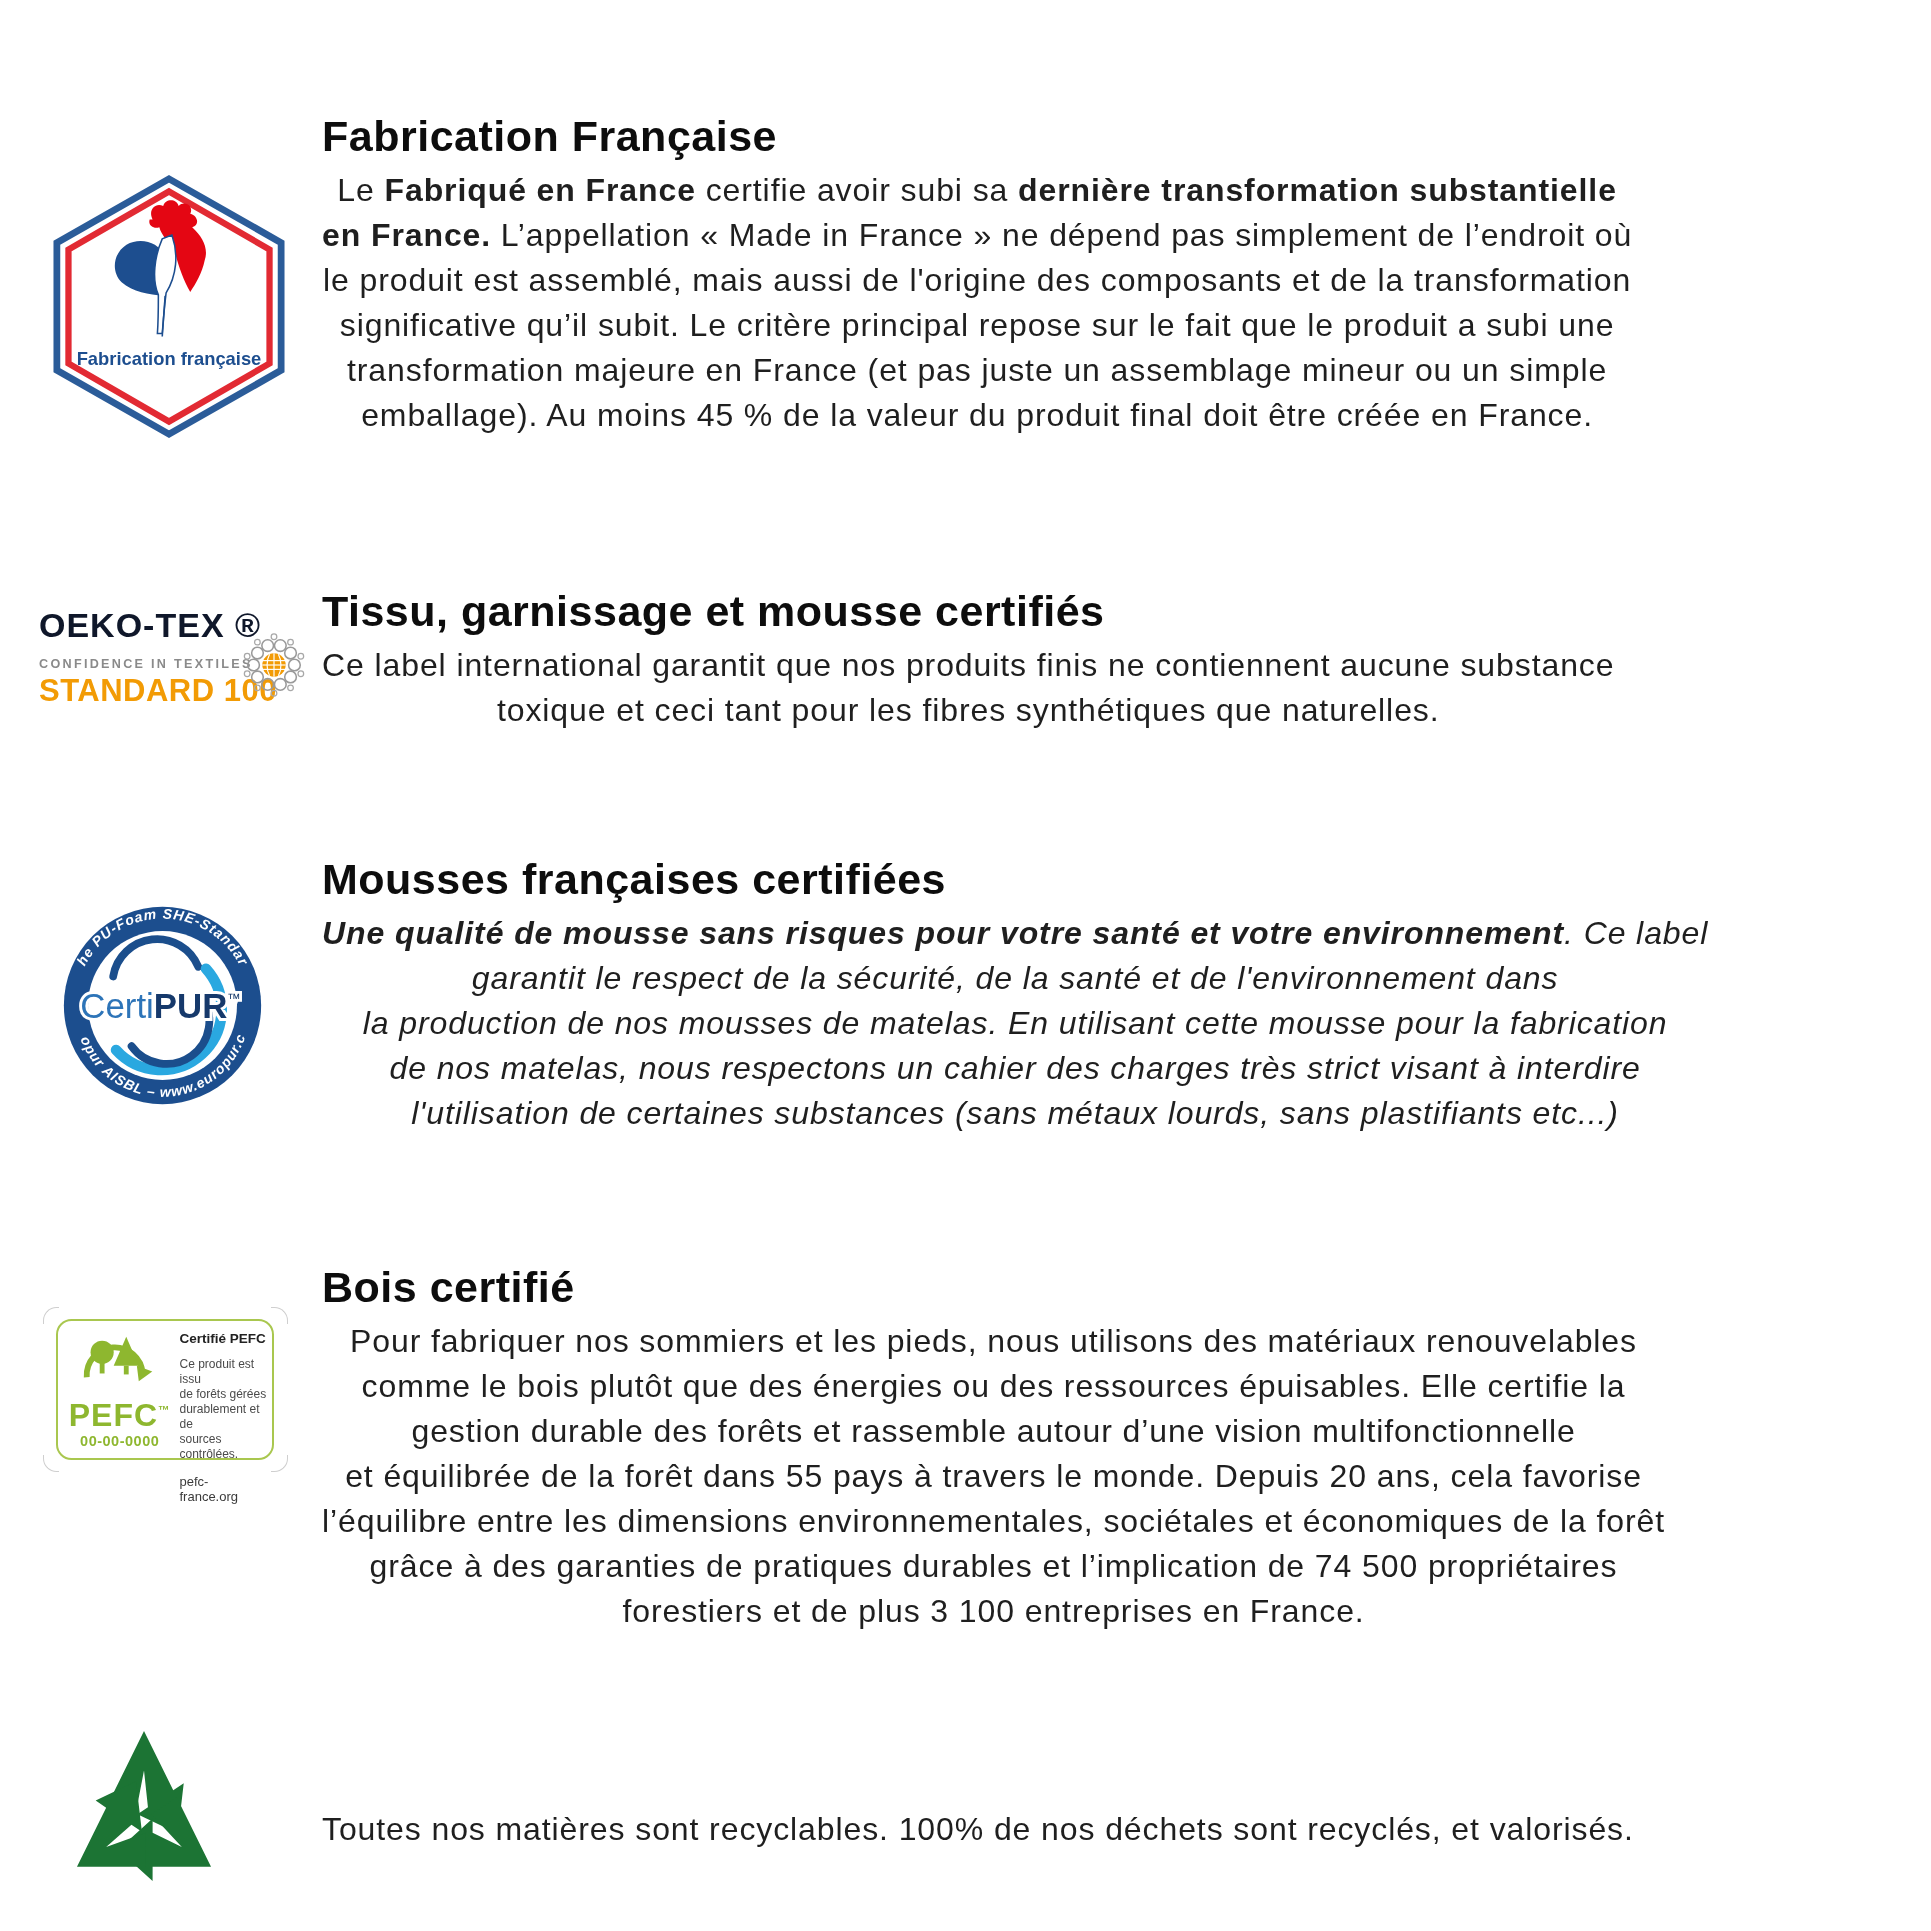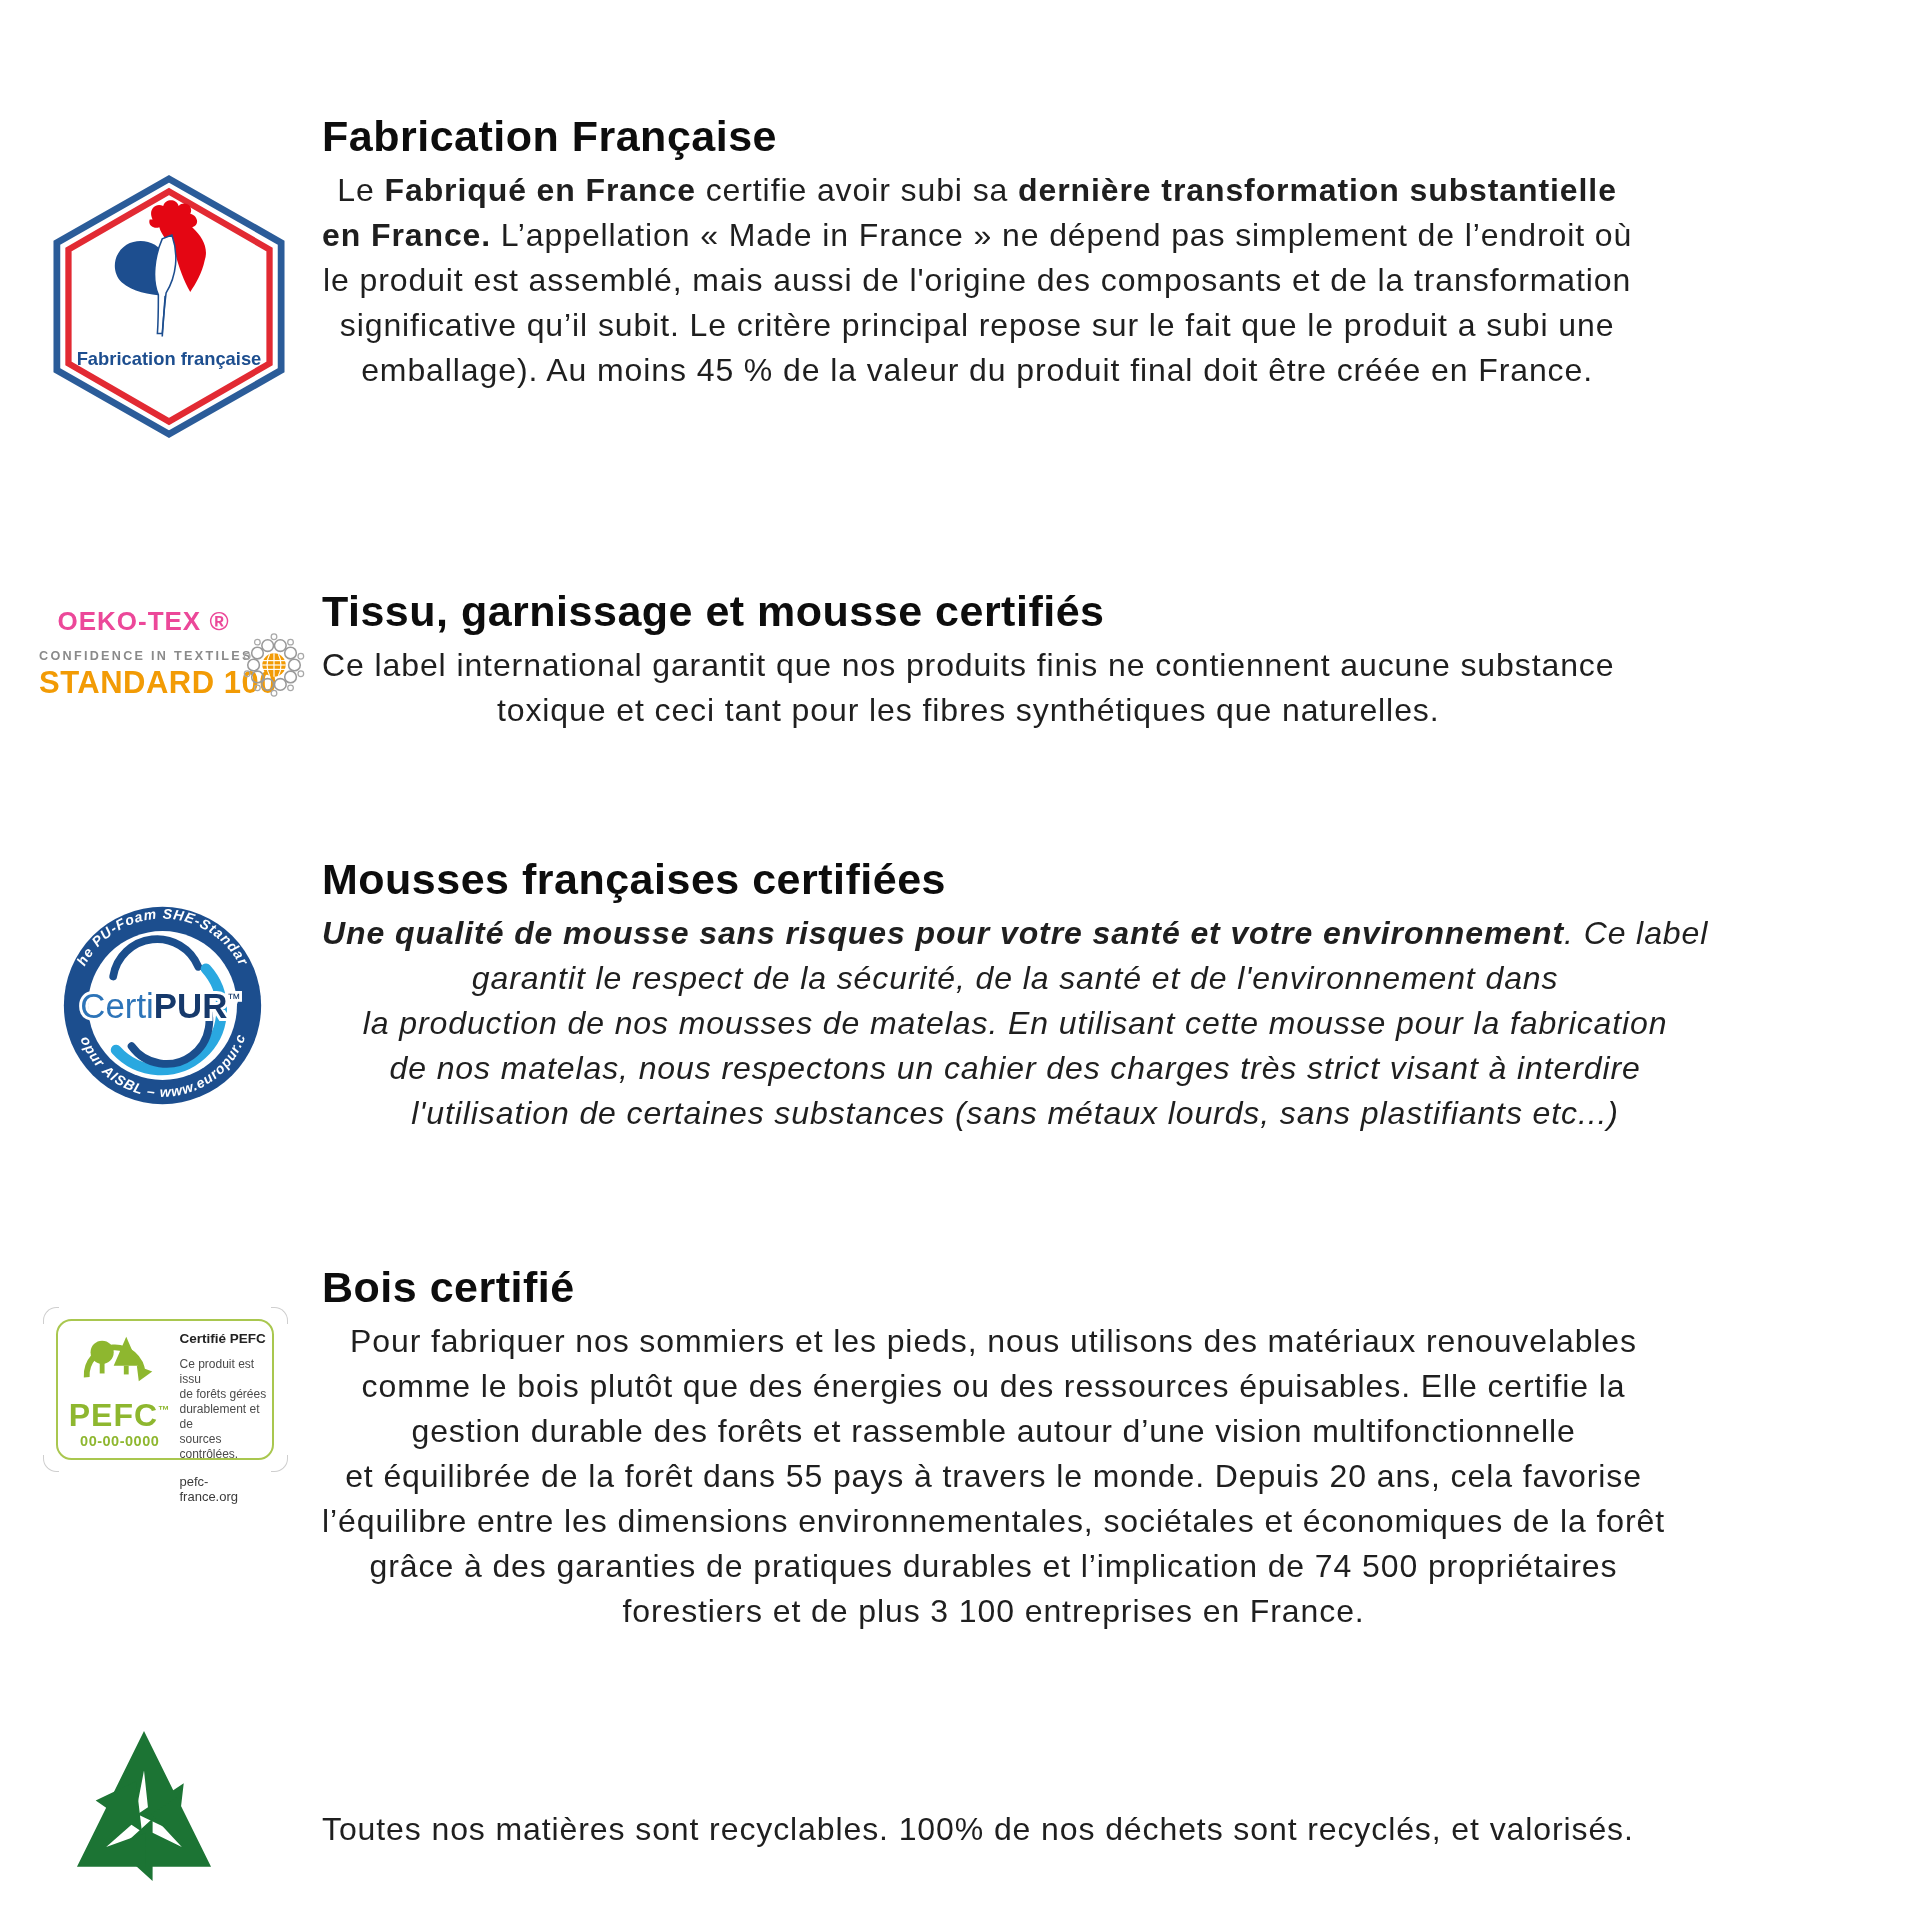--- a/index.html
+++ b/index.html
@@ -5,21 +5,21 @@
   html,body{margin:0;padding:0;background:#ffffff;}
   .page{position:relative;width:1931px;height:1931px;background:#fff;overflow:hidden;
         font-family:"Liberation Sans","DejaVu Sans",sans-serif;color:#1c1c1c;}
   .abs{position:absolute;}
   h2.title{margin:0;font-size:43px;font-weight:700;color:#0d0d0d;letter-spacing:0.5px;white-space:nowrap;}
   .body{font-size:32px;line-height:45px;letter-spacing:0.9px;color:#1f1f1f;text-align:center;}
   .body .tline{white-space:nowrap;}
   .body .b{font-weight:700;}
   
   .oeko{width:209px;text-align:center;}
-  .oeko .brand{font-size:26px;font-weight:700;color:#ec4899;letter-spacing:1px;white-space:nowrap;}
+  .oeko .brand{font-size:34px;font-weight:700;color:#0f172a;letter-spacing:1px;white-space:nowrap;}
   .oeko .conf{font-size:12.6px;font-weight:700;color:#8a8a8a;letter-spacing:2.3px;margin-top:12px;white-space:nowrap;}
   .oeko .std{font-size:31px;font-weight:700;color:#f29b05;letter-spacing:0.5px;margin-top:1.9px;white-space:nowrap;}
   
   .pefc-card{width:218px;height:141px;background:#fff;border:2.9px solid #a9c74f;border-radius:15.4px;
              display:flex;padding:7.7px 5.8px 5.8px 7.7px;box-sizing:border-box;}
   .pefc-left{width:108px;text-align:center;}
   .pefc-brand{font-size:32px;font-weight:700;color:#8eb72f;line-height:29px;letter-spacing:1px;margin-top:1.9px;}
   .pefc-brand sup{font-size:11.6px;}
   .pefc-num{font-size:14.5px;font-weight:700;color:#8eb72f;margin-top:3.9px;letter-spacing:0.5px;}
   .pefc-right{flex:1;padding-left:5.8px;padding-top:1.9px;}
@@ -52,20 +52,21 @@
     </g>
     <text x="120" y="197" text-anchor="middle" font-size="19" font-weight="bold" fill="#1d4e8f">Fabrication française</text>
   </svg>
 
   <h2 class="title abs" style="left:322px;top:112px;">Fabrication Française</h2>
   <div class="body abs" style="left:322px;top:168px;">
       <div class="tline"><span>Le </span><span class="b">Fabriqué en France</span><span> certifie avoir subi sa </span><span class="b">dernière transformation substantielle</span></div>
       <div class="tline"><span class="b">en France.</span><span> L’appellation « Made in France » ne dépend pas simplement de l’endroit où</span></div>
       <div class="tline"><span>le produit est assemblé, mais aussi de l'origine des composants et de la transformation</span></div>
       <div class="tline"><span>significative qu’il subit. Le critère principal repose sur le fait que le produit a subi une</span></div>
+      <div class="tline"><span>transformation majeure en France (et pas juste un assemblage mineur ou un simple</span></div>
       <div class="tline"><span>emballage). Au moins 45 % de la valeur du produit final doit être créée en France.</span></div>
     </div>
 
   <div class="oeko abs" style="left:39px;top:606px;">
     <div class="brand">OEKO-TEX ®</div>
     <div class="conf">CONFIDENCE IN TEXTILES</div>
     <div class="std">STANDARD 100</div>
   </div>
   <svg class="abs" style="left:239px;top:630px;" width="70" height="70" viewBox="0 0 72 72" aria-hidden="true">
     <g stroke="#9a9a9a" stroke-width="1.6" fill="none">

